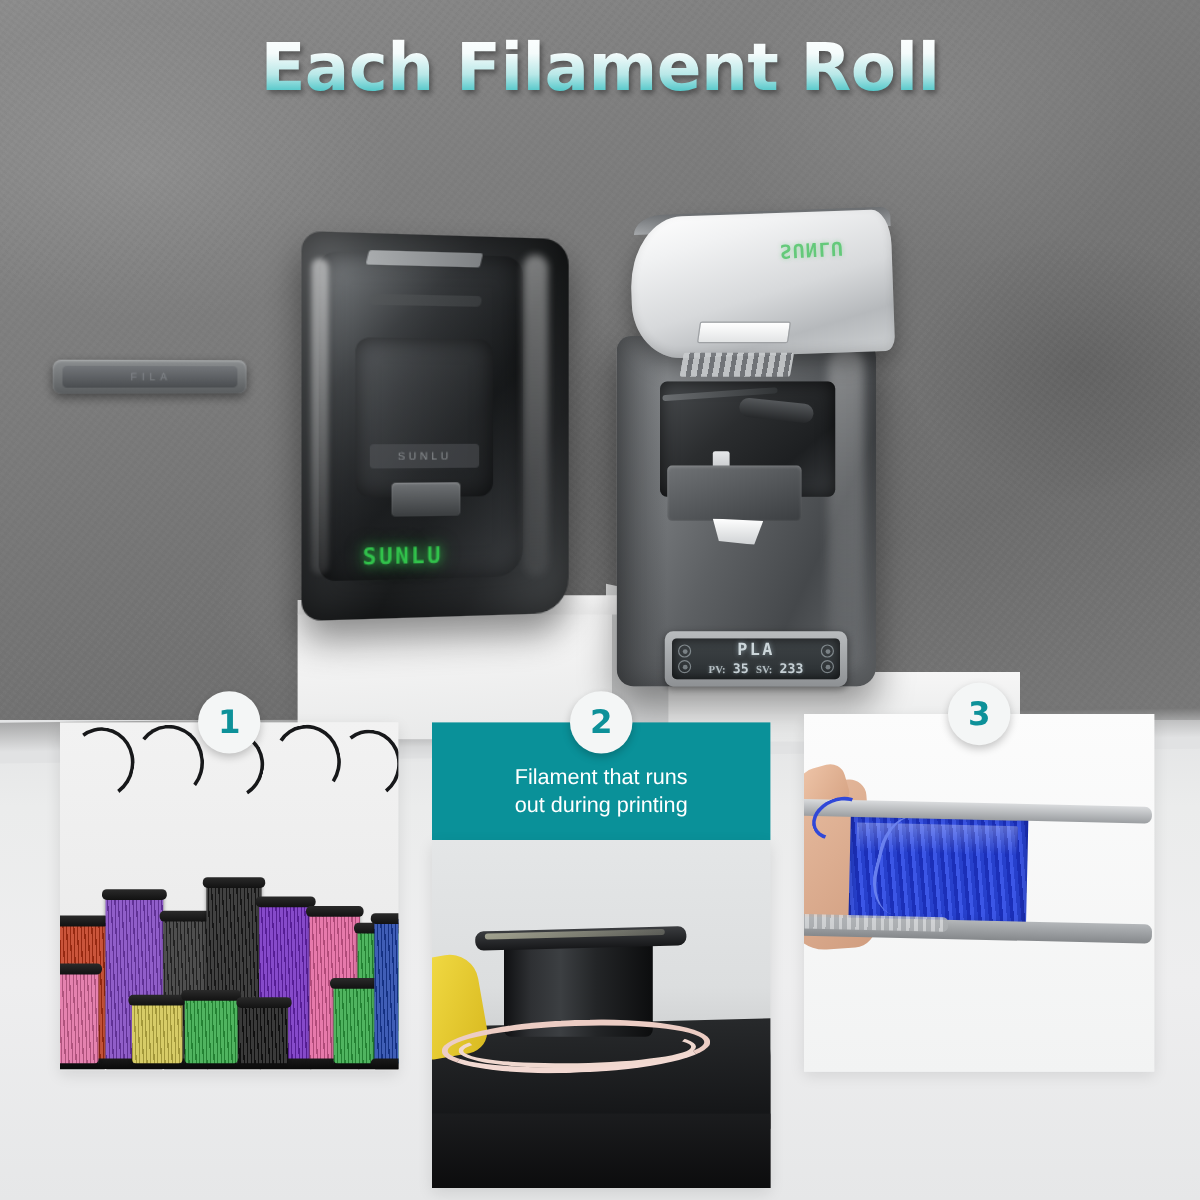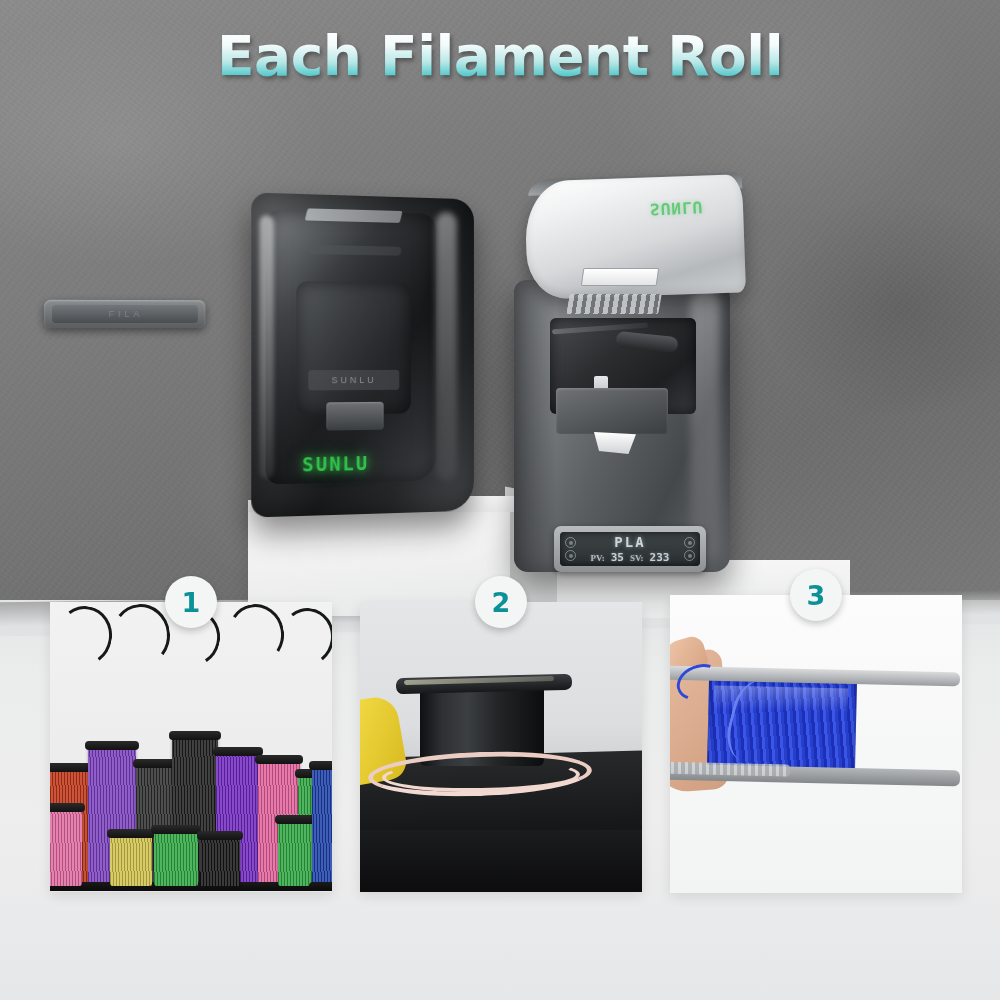--- a/index.html
+++ b/index.html
@@ -598,20 +598,26 @@
         <div class="arc" style="left:6px;   top:4px;  width:56px; height:60px; transform:rotate(10deg);"></div>
         <div class="arc" style="left:62px;  top:2px;  width:58px; height:62px; transform:rotate(-6deg);"></div>
         <div class="arc" style="left:118px; top:8px;  width:52px; height:56px; transform:rotate(14deg);"></div>
         <div class="arc" style="left:178px; top:2px;  width:56px; height:60px; transform:rotate(-10deg);"></div>
         <div class="arc" style="left:230px; top:6px;  width:54px; height:58px; transform:rotate(8deg);"></div>
       </div>
     </div>
 
     <div class="card c2">
       <div class="badge">2</div>
+      <div class="caption">
+        <div>
+          <span>Filament that runs</span>
+          <span>out during printing</span>
+        </div>
+      </div>
       <div class="photo p2">
         <div class="p2-bed"></div>
         <div class="p2-hub"></div>
         <div class="p2-flange"></div>
         <div class="p2-flange-gleam"></div>
         <div class="p2-yellow"></div>
         <div class="p2-pink"></div>
         <div class="p2-pink2"></div>
         <div class="p2-bed2"></div>
       </div>

